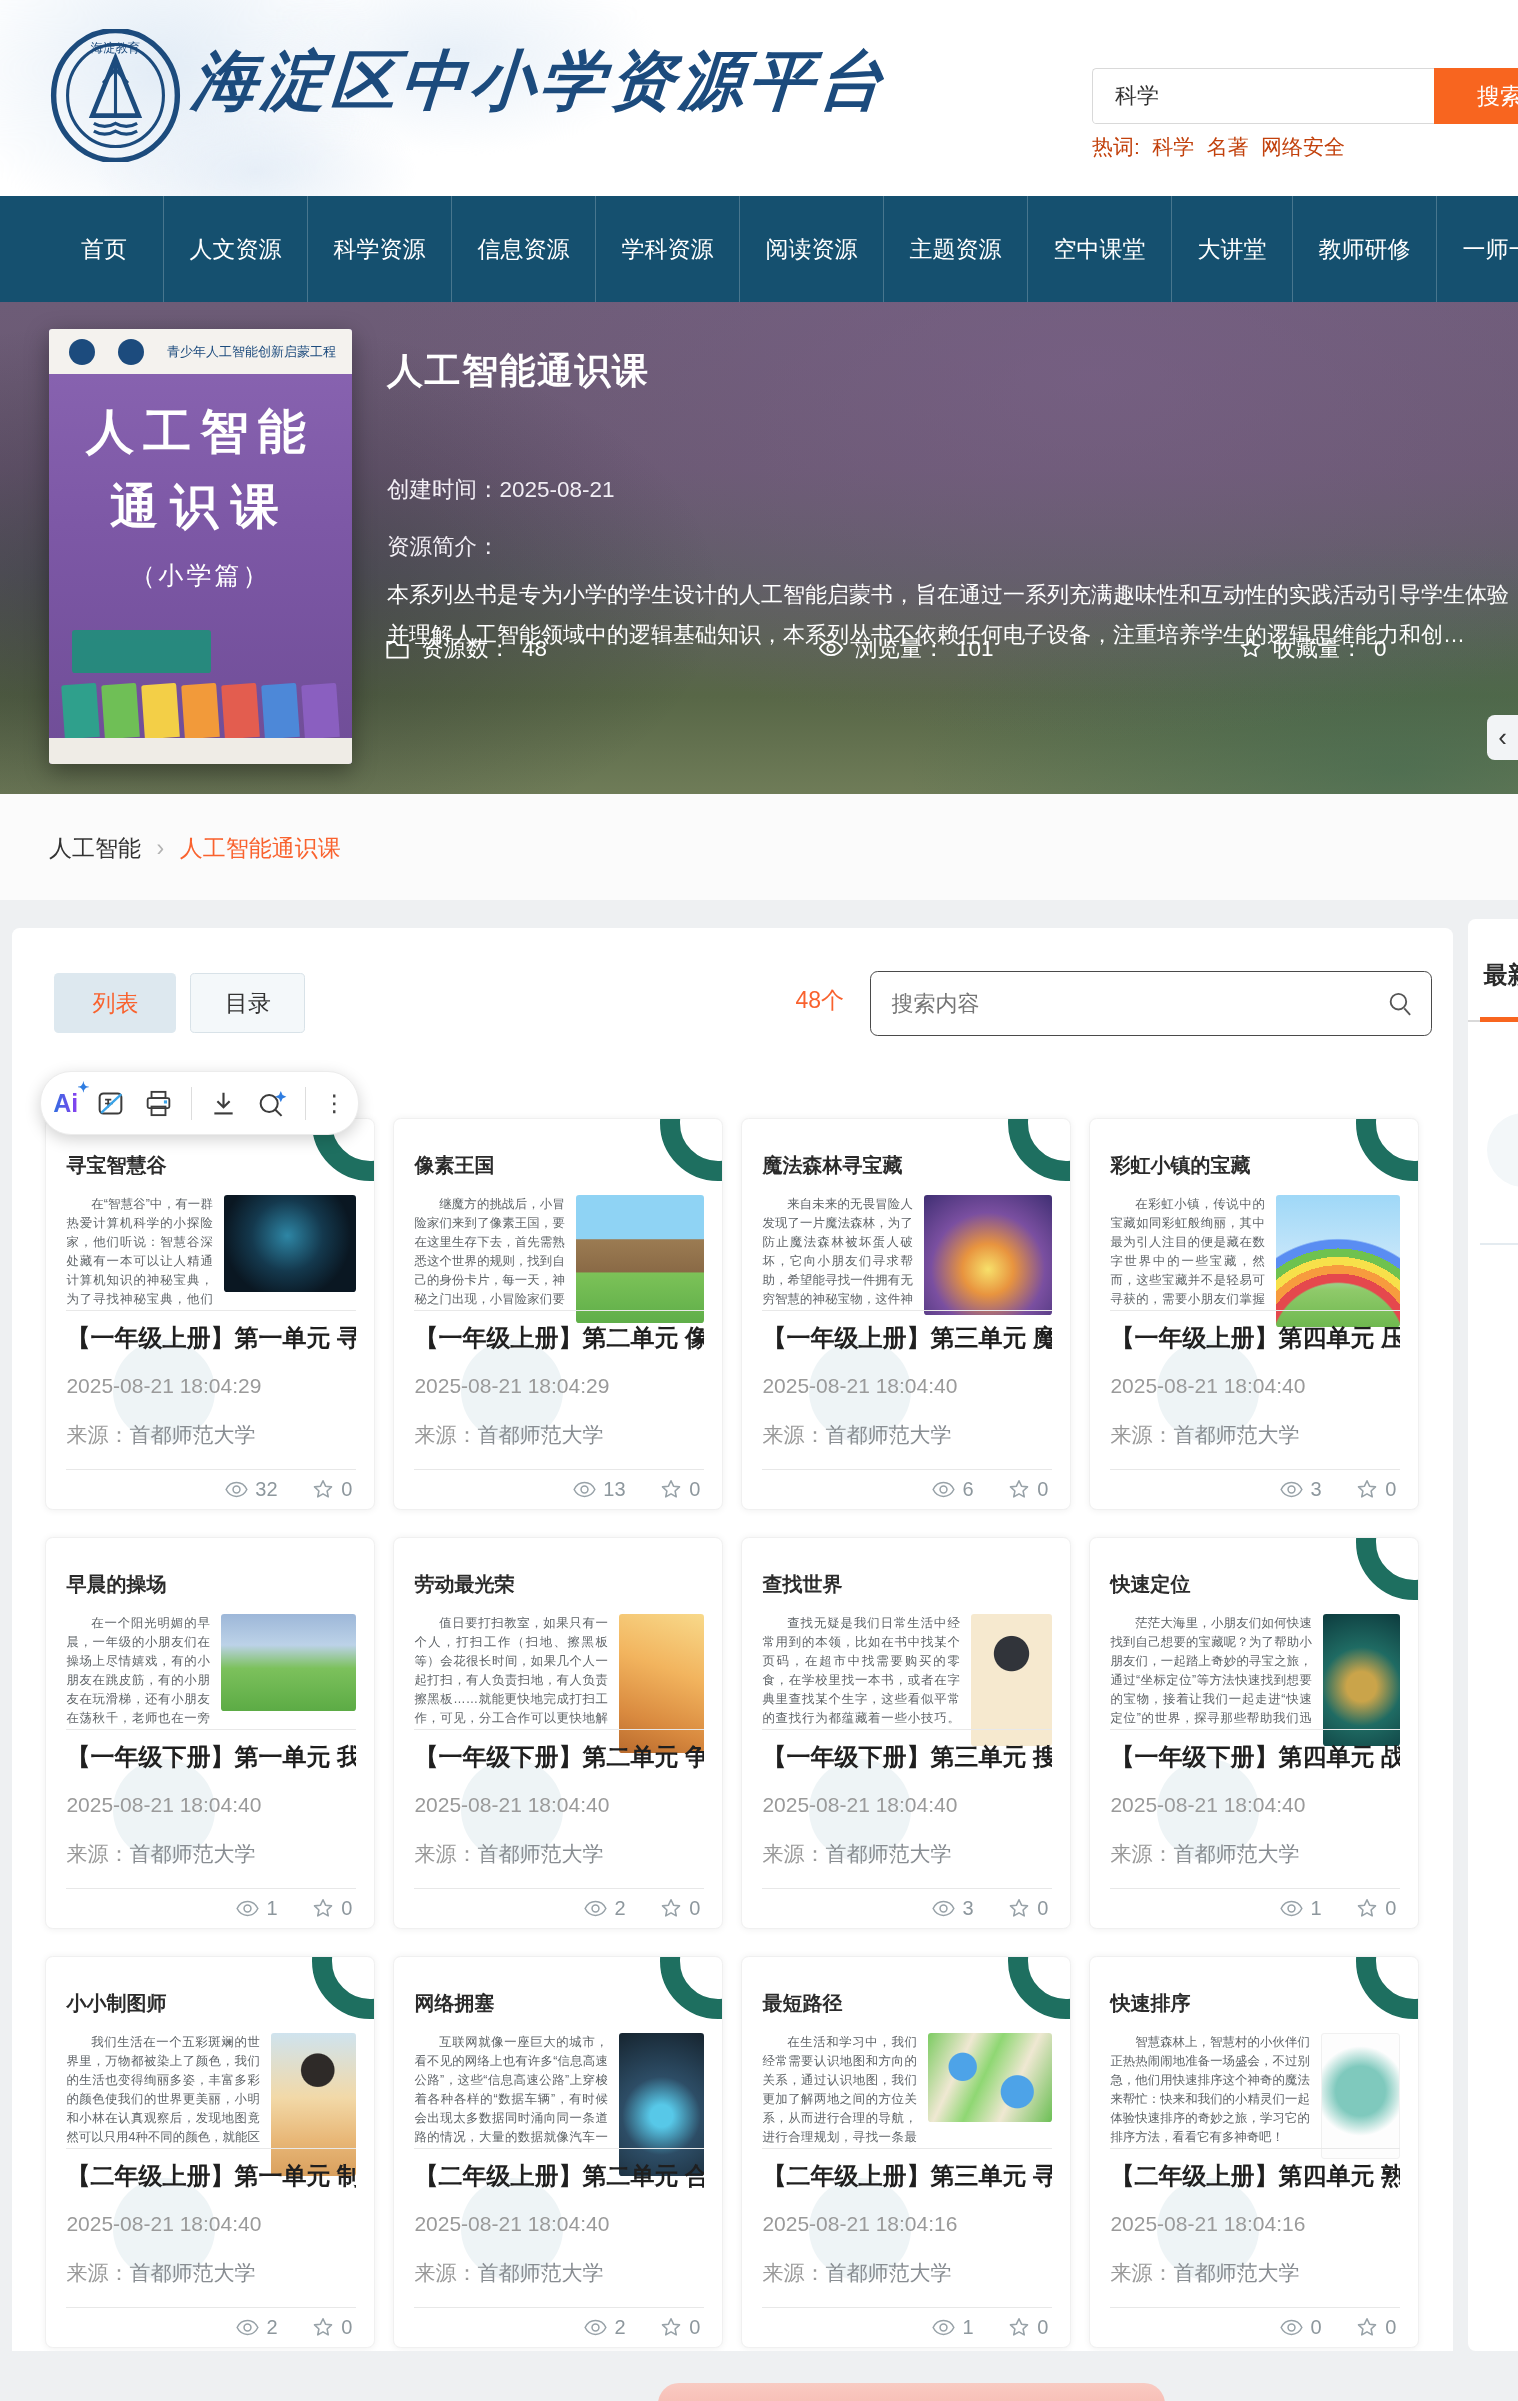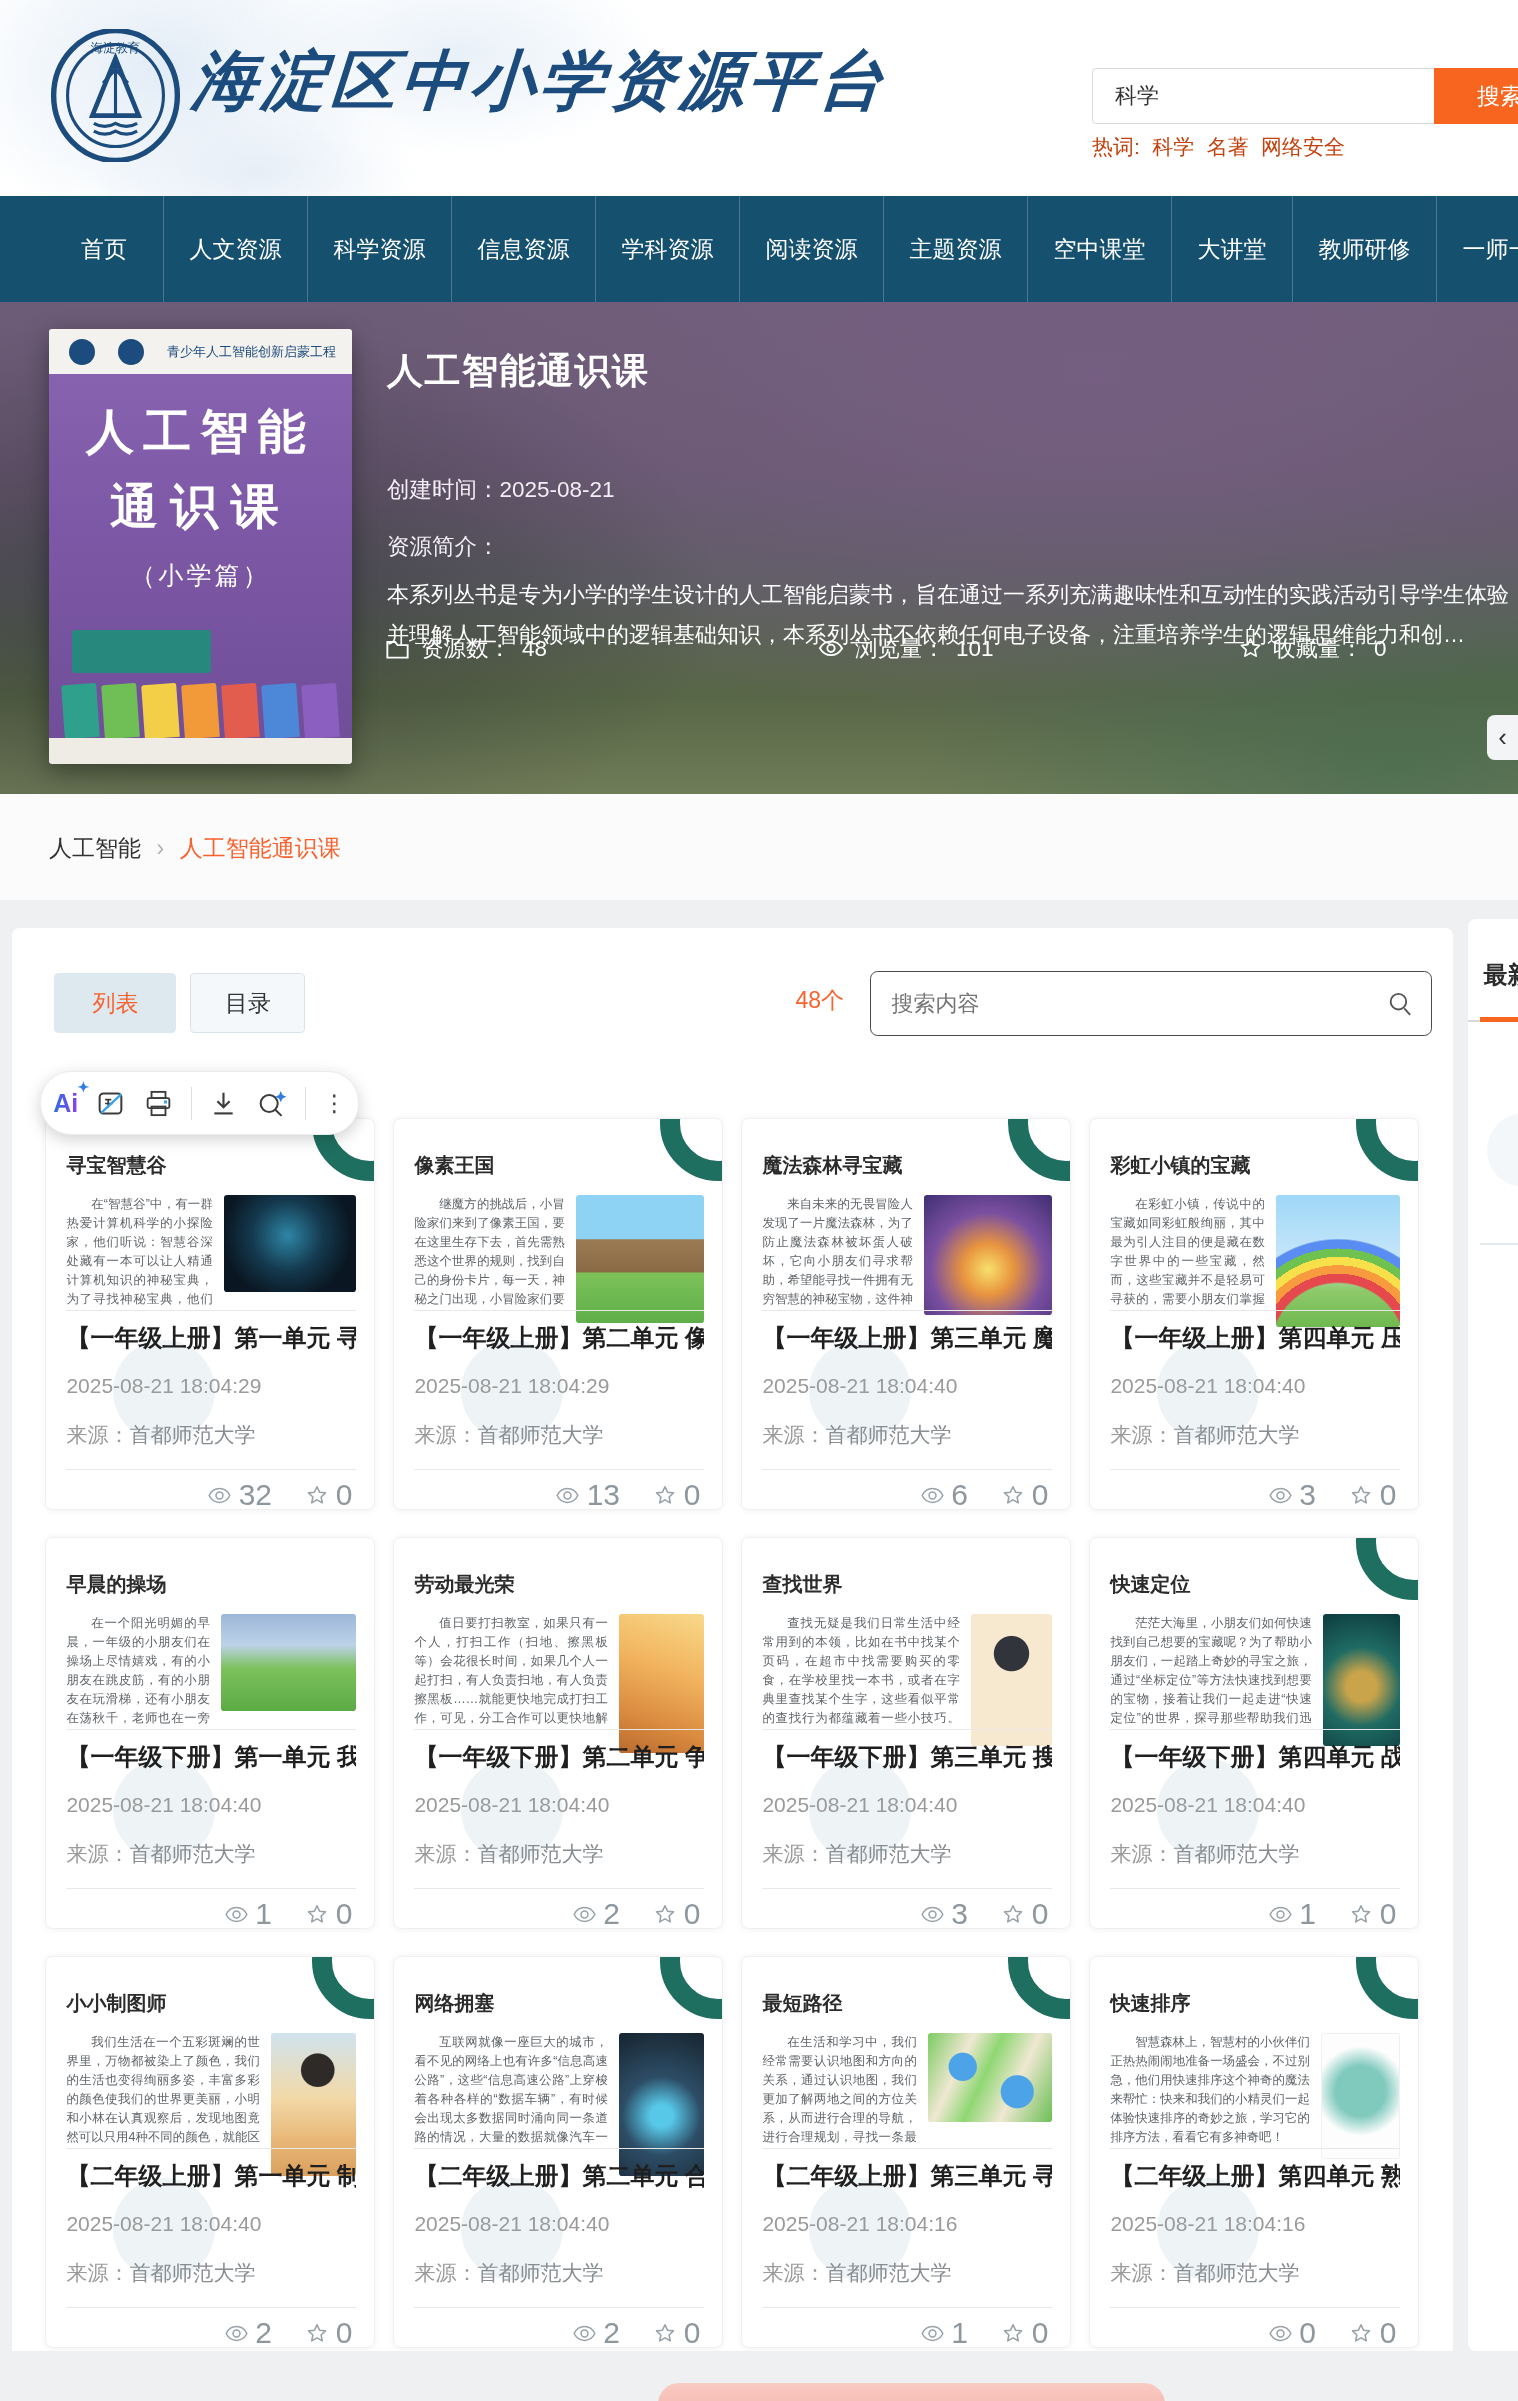--- a/index.html
+++ b/index.html
@@ -89,21 +89,21 @@
   .ctitle{position:absolute;left:20px;top:33px;font-size:20px;font-weight:bold;color:#2b2b2b;z-index:1;}
   .cbody{position:absolute;left:20px;top:76px;right:18.6px;display:flex;gap:11px;z-index:1;}
   .cdesc{flex:1;font-size:12.4px;line-height:19px;color:#5f6468;text-indent:2em;text-align:justify;max-height:115px;overflow:hidden;}
   .thumb{flex:none;border-radius:3.1px;}
   .cdiv{position:absolute;left:20px;right:18.6px;height:0.8px;background:#e8e8e8;z-index:1;}
   .d1{top:191px;} .d2{top:350px;}
   .cunit{position:absolute;left:20px;right:18.6px;top:203px;font-size:24px;font-weight:bold;color:#1f1f1f;white-space:nowrap;overflow:hidden;z-index:1;}
   .cdate{position:absolute;left:20px;top:255px;font-size:21px;color:#9a9a9a;z-index:1;}
   .csrc{position:absolute;left:20px;top:302px;font-size:21px;color:#9a9a9a;z-index:1;}
   .csrc .v{color:#888d92;}
-  .cstats{position:absolute;right:22px;top:359px;display:flex;gap:34px;align-items:center;font-size:30px;color:#8d979d;z-index:1;}
+  .cstats{position:absolute;right:22px;top:359px;display:flex;gap:34px;align-items:center;font-size:20px;color:#8d979d;z-index:1;}
   .stat{display:flex;align-items:center;gap:7.7px;}
   
   .t1{width:132px;height:97px;background:radial-gradient(circle at 48% 42%,#2e86a5 0%,#14394e 40%,#0a1722 72%),#0a1722;}
   .t2{width:128px;height:128px;background:linear-gradient(180deg,#8fd3f4 0%,#8fd3f4 34%,#9b7b52 35%,#8a6a46 60%,#7cc258 61%,#5fae49 100%);}
   .t3{width:128px;height:120px;background:radial-gradient(circle at 50% 62%,#f7e06a 0%,#e8943f 26%,#7a4fa0 58%,#3f2f73 100%);}
   .t4{width:124px;height:132px;background:
       radial-gradient(circle at 50% 118%,rgba(255,255,255,0) 40%,#e5484d 41% 46%,#f79b3e 46% 51%,#f7e04a 51% 56%,#6fc24f 56% 61%,#5a8df2 61% 66%,rgba(255,255,255,0) 67%),
       linear-gradient(180deg,#9fd8f7 0%,#c6e6fa 48%,#8fca6a 72%,#6fb84f 100%);}
   .t5{width:135px;height:97px;background:linear-gradient(180deg,#9db7d8 0%,#bcd2e8 32%,#7cc15c 56%,#5cab45 100%);}
   .t6{width:85px;height:139px;background:linear-gradient(200deg,#f8d98a 0%,#f2b45e 40%,#d98a3f 75%,#b96b2e 100%);}

